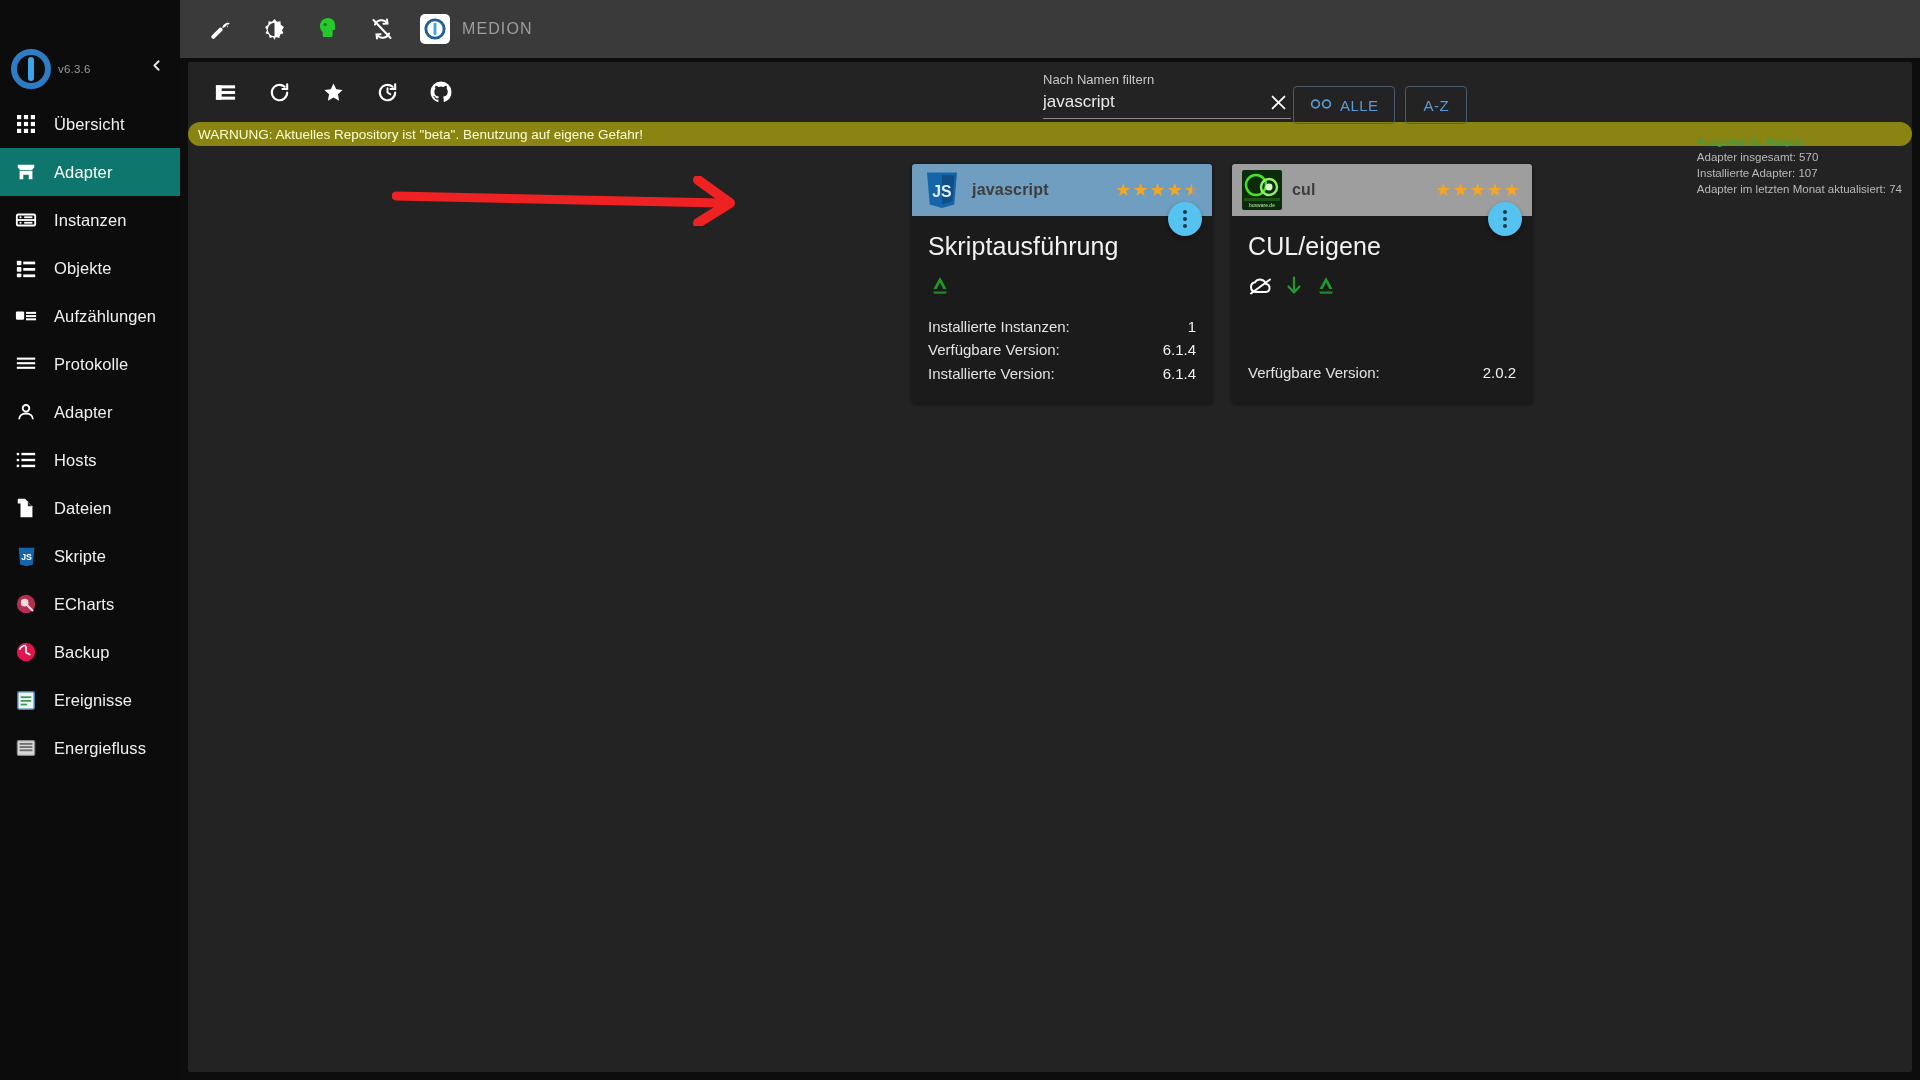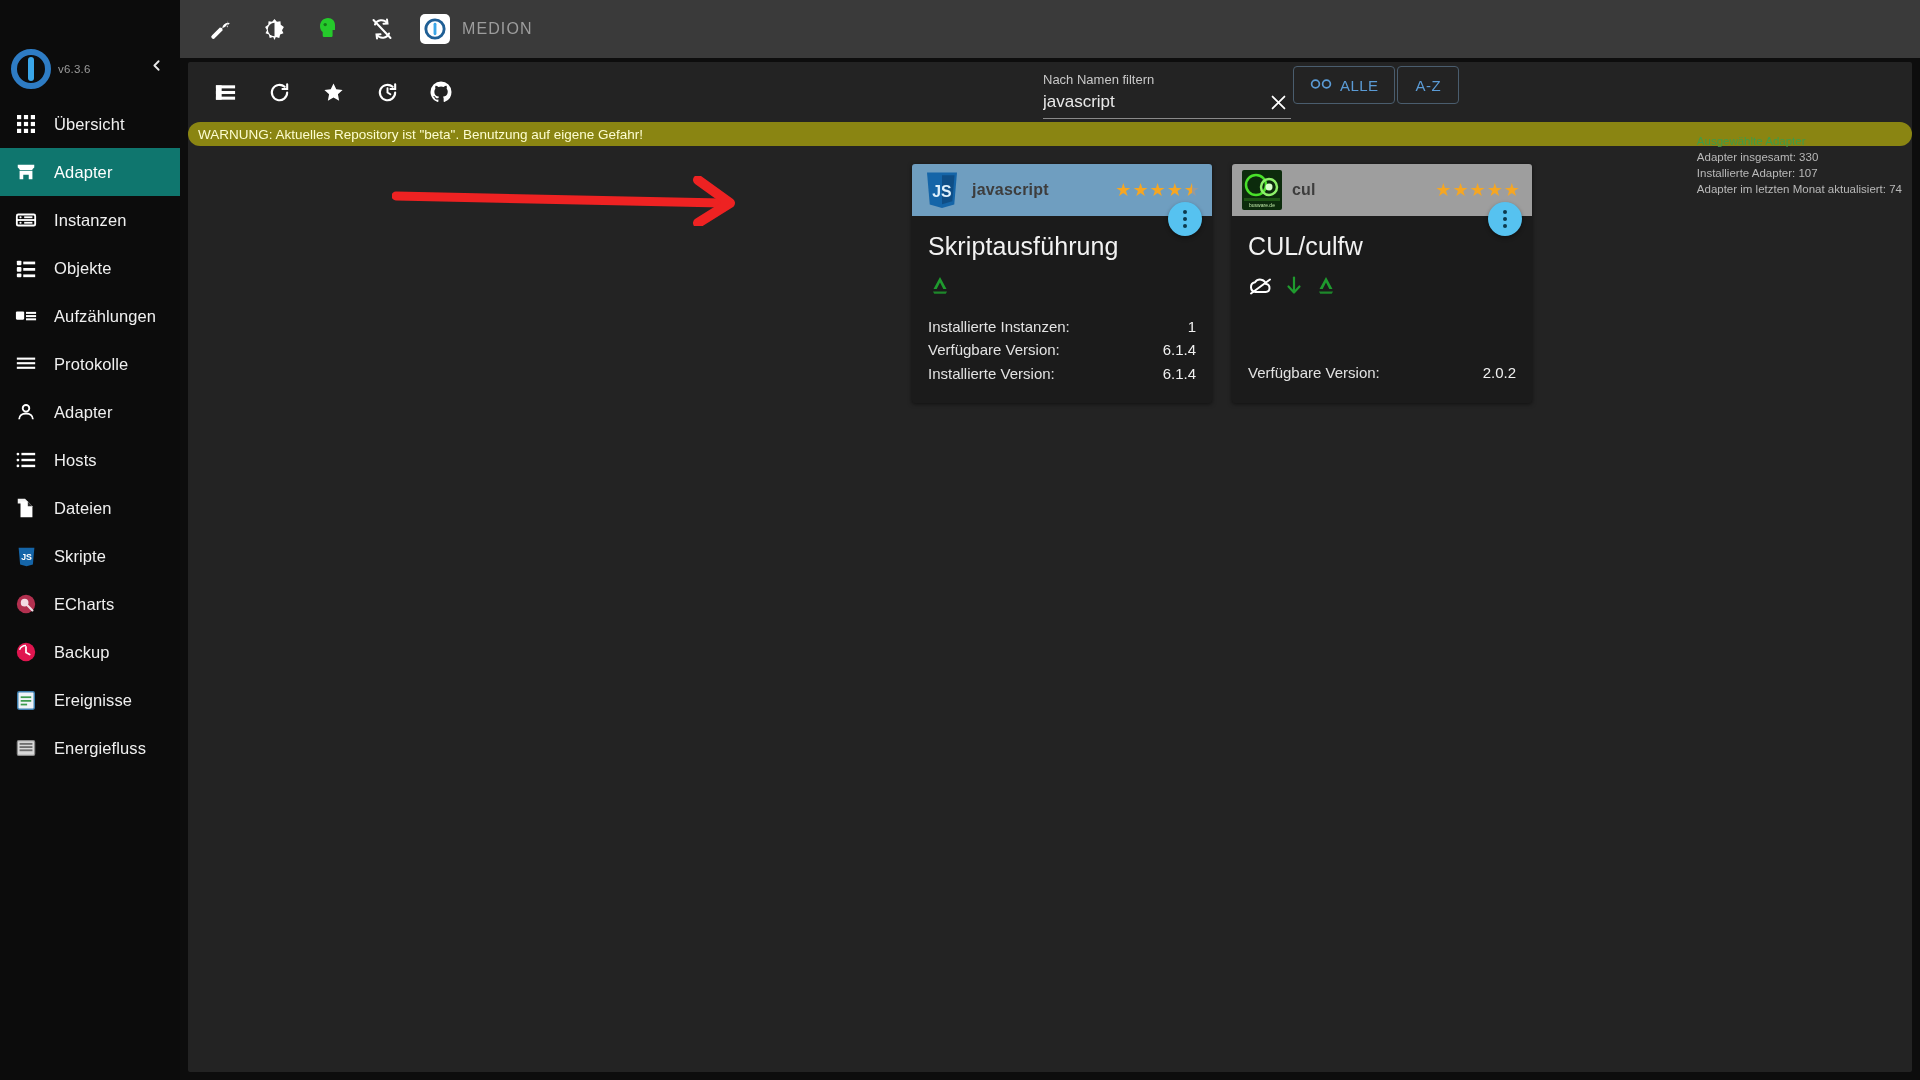--- a/index.html
+++ b/index.html
@@ -72,21 +72,21 @@
     display: flex; align-items: center; border-bottom: 1px solid #8a8a8a;
     padding-bottom: 3px;
   }
   .filter-input {
     flex: 1; background: transparent; border: none; outline: none;
     color: #e9e9e9; font-size: 17px; font-family: "Liberation Sans", sans-serif;
     padding: 2px 0;
   }
   .clear-ic { width: 26px; height: 26px; display:flex; align-items:center; justify-content:center; color:#fff; cursor:pointer;}
 
-  .filter-btns { position: absolute; left: 1105px; top: 4px; display: flex; gap: 2px; }
+  .filter-btns { position: absolute; left: 1105px; top: 24px; display: flex; gap: 10px; }
   .fbtn {
     height: 38px; min-width: 62px; padding: 0 16px;
     border: 1px solid #4a5d6e; border-radius: 4px;
     background: transparent; color: #5b9bd5; font-size: 15px;
     display: flex; align-items: center; justify-content: center; gap: 8px;
     cursor: pointer; font-family: "Liberation Sans", sans-serif; letter-spacing: .4px;
   }
 
   .stats { position: absolute; right: 10px; top: 72px; text-align: left; line-height: 1.38; }
   .stats-title { color: #3f9c48; font-size: 11.5px; }
@@ -436,21 +436,21 @@
               </span>
               <span>ALLE</span>
             </button>
             <button class="fbtn">
               <span>A-Z</span>
             </button>
           </div>
 
           <div class="stats">
             <div class="stats-title">Ausgewählte Adapter</div>
-            <div class="stats-row">Adapter insgesamt: 330</div>
+            <div class="stats-row">Adapter insgesamt: 570</div>
             <div class="stats-row">Installierte Adapter: 107</div>
             <div class="stats-row">Adapter im letzten Monat aktualisiert: 74</div>
           </div>
         </div>
 
         <div class="warnbar">
           <span>WARNUNG: Aktuelles Repository ist "beta". Benutzung auf eigene Gefahr!</span>
         </div>
 
         <div class="cards">
@@ -525,21 +525,21 @@
                 <span class="star">★</span>
                 <span class="star">★</span>
               </span>
             </div>
             <div class="fab">
                 <i></i>
                 <i></i>
                 <i></i>
               </div>
             <div class="card-body">
-              <div class="card-name">CUL/culfw</div>
+              <div class="card-name">CUL/eigene</div>
               <div class="status-icons">
                 <span>
                   <svg width="26" height="22" viewBox="0 0 26 22" fill="none" stroke="#fff" stroke-width="2" stroke-linecap="round">
                     <path d="M7.5 17h10.2a4 4 0 0 0 .4-7.95A6.2 6.2 0 0 0 7 7.3 4.9 4.9 0 0 0 7.5 17z"></path>
                     <line x1="3" y1="18.5" x2="22" y2="4.5"></line>
                   </svg>
                 </span>
                 <span>
                   <svg width="18" height="22" viewBox="0 0 18 22" fill="none" stroke="#1f9b2e" stroke-width="2.2" stroke-linecap="round" stroke-linejoin="round">
                     <line x1="9" y1="2.5" x2="9" y2="17"></line>

